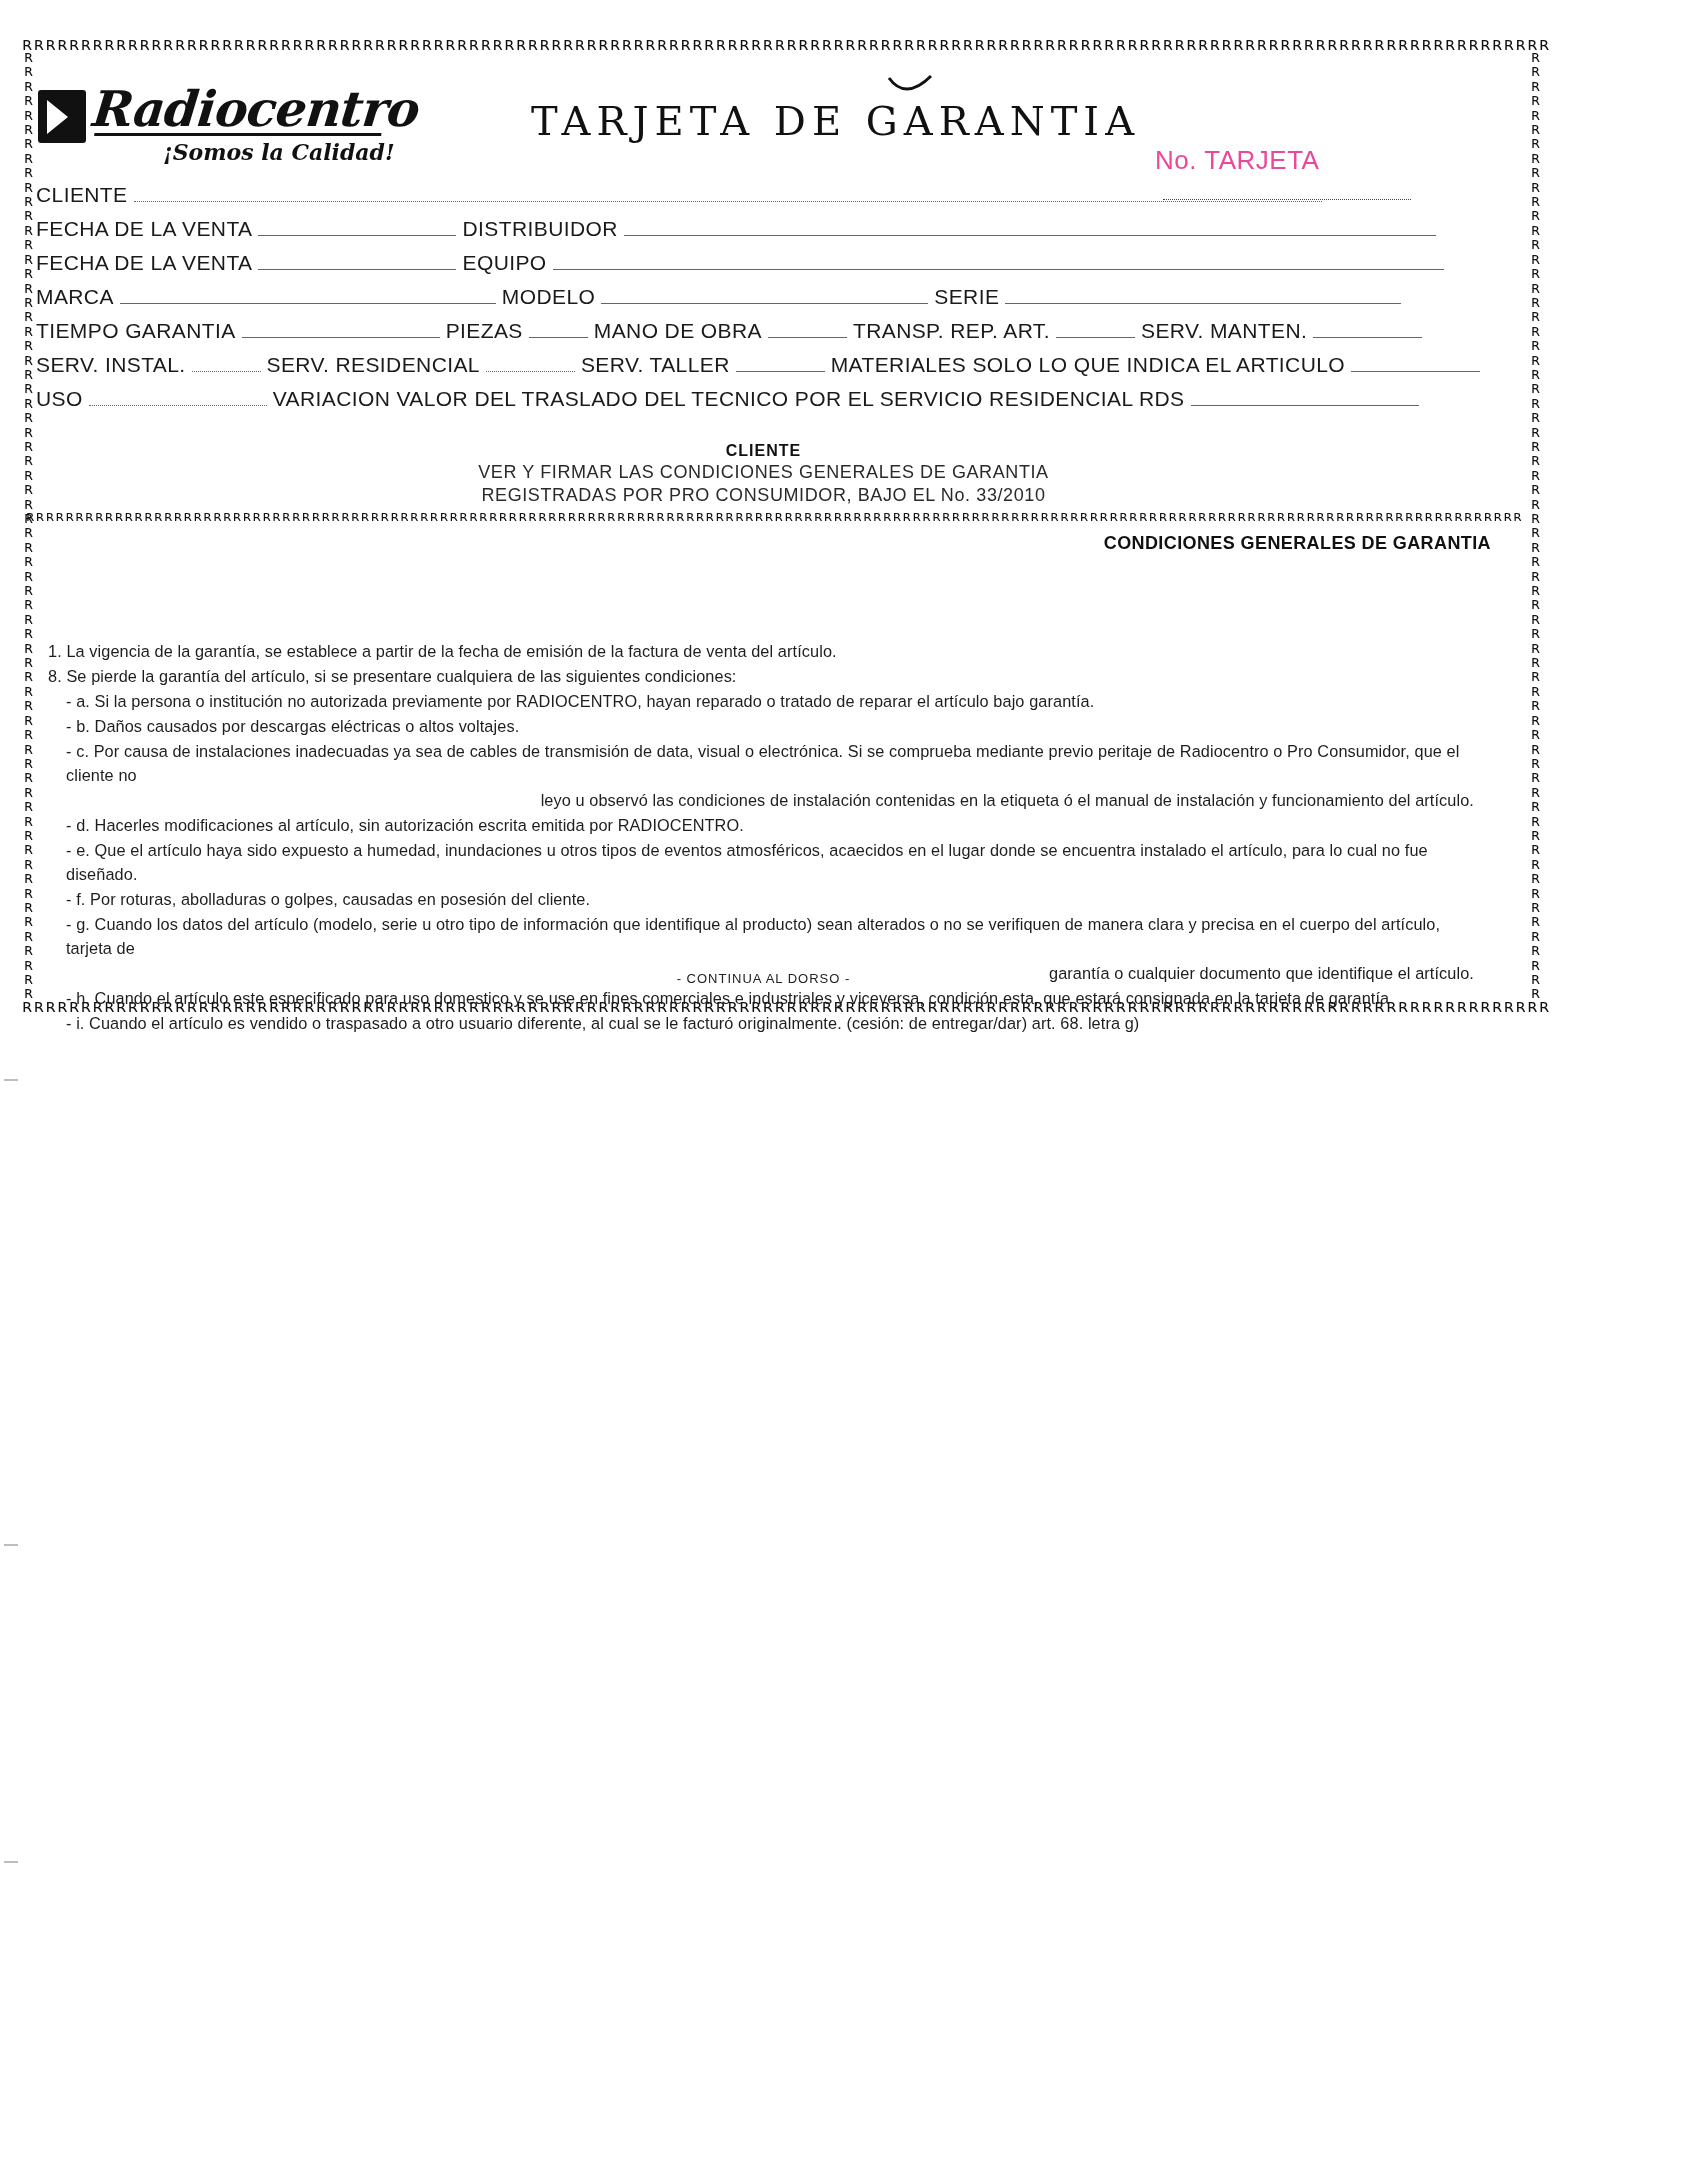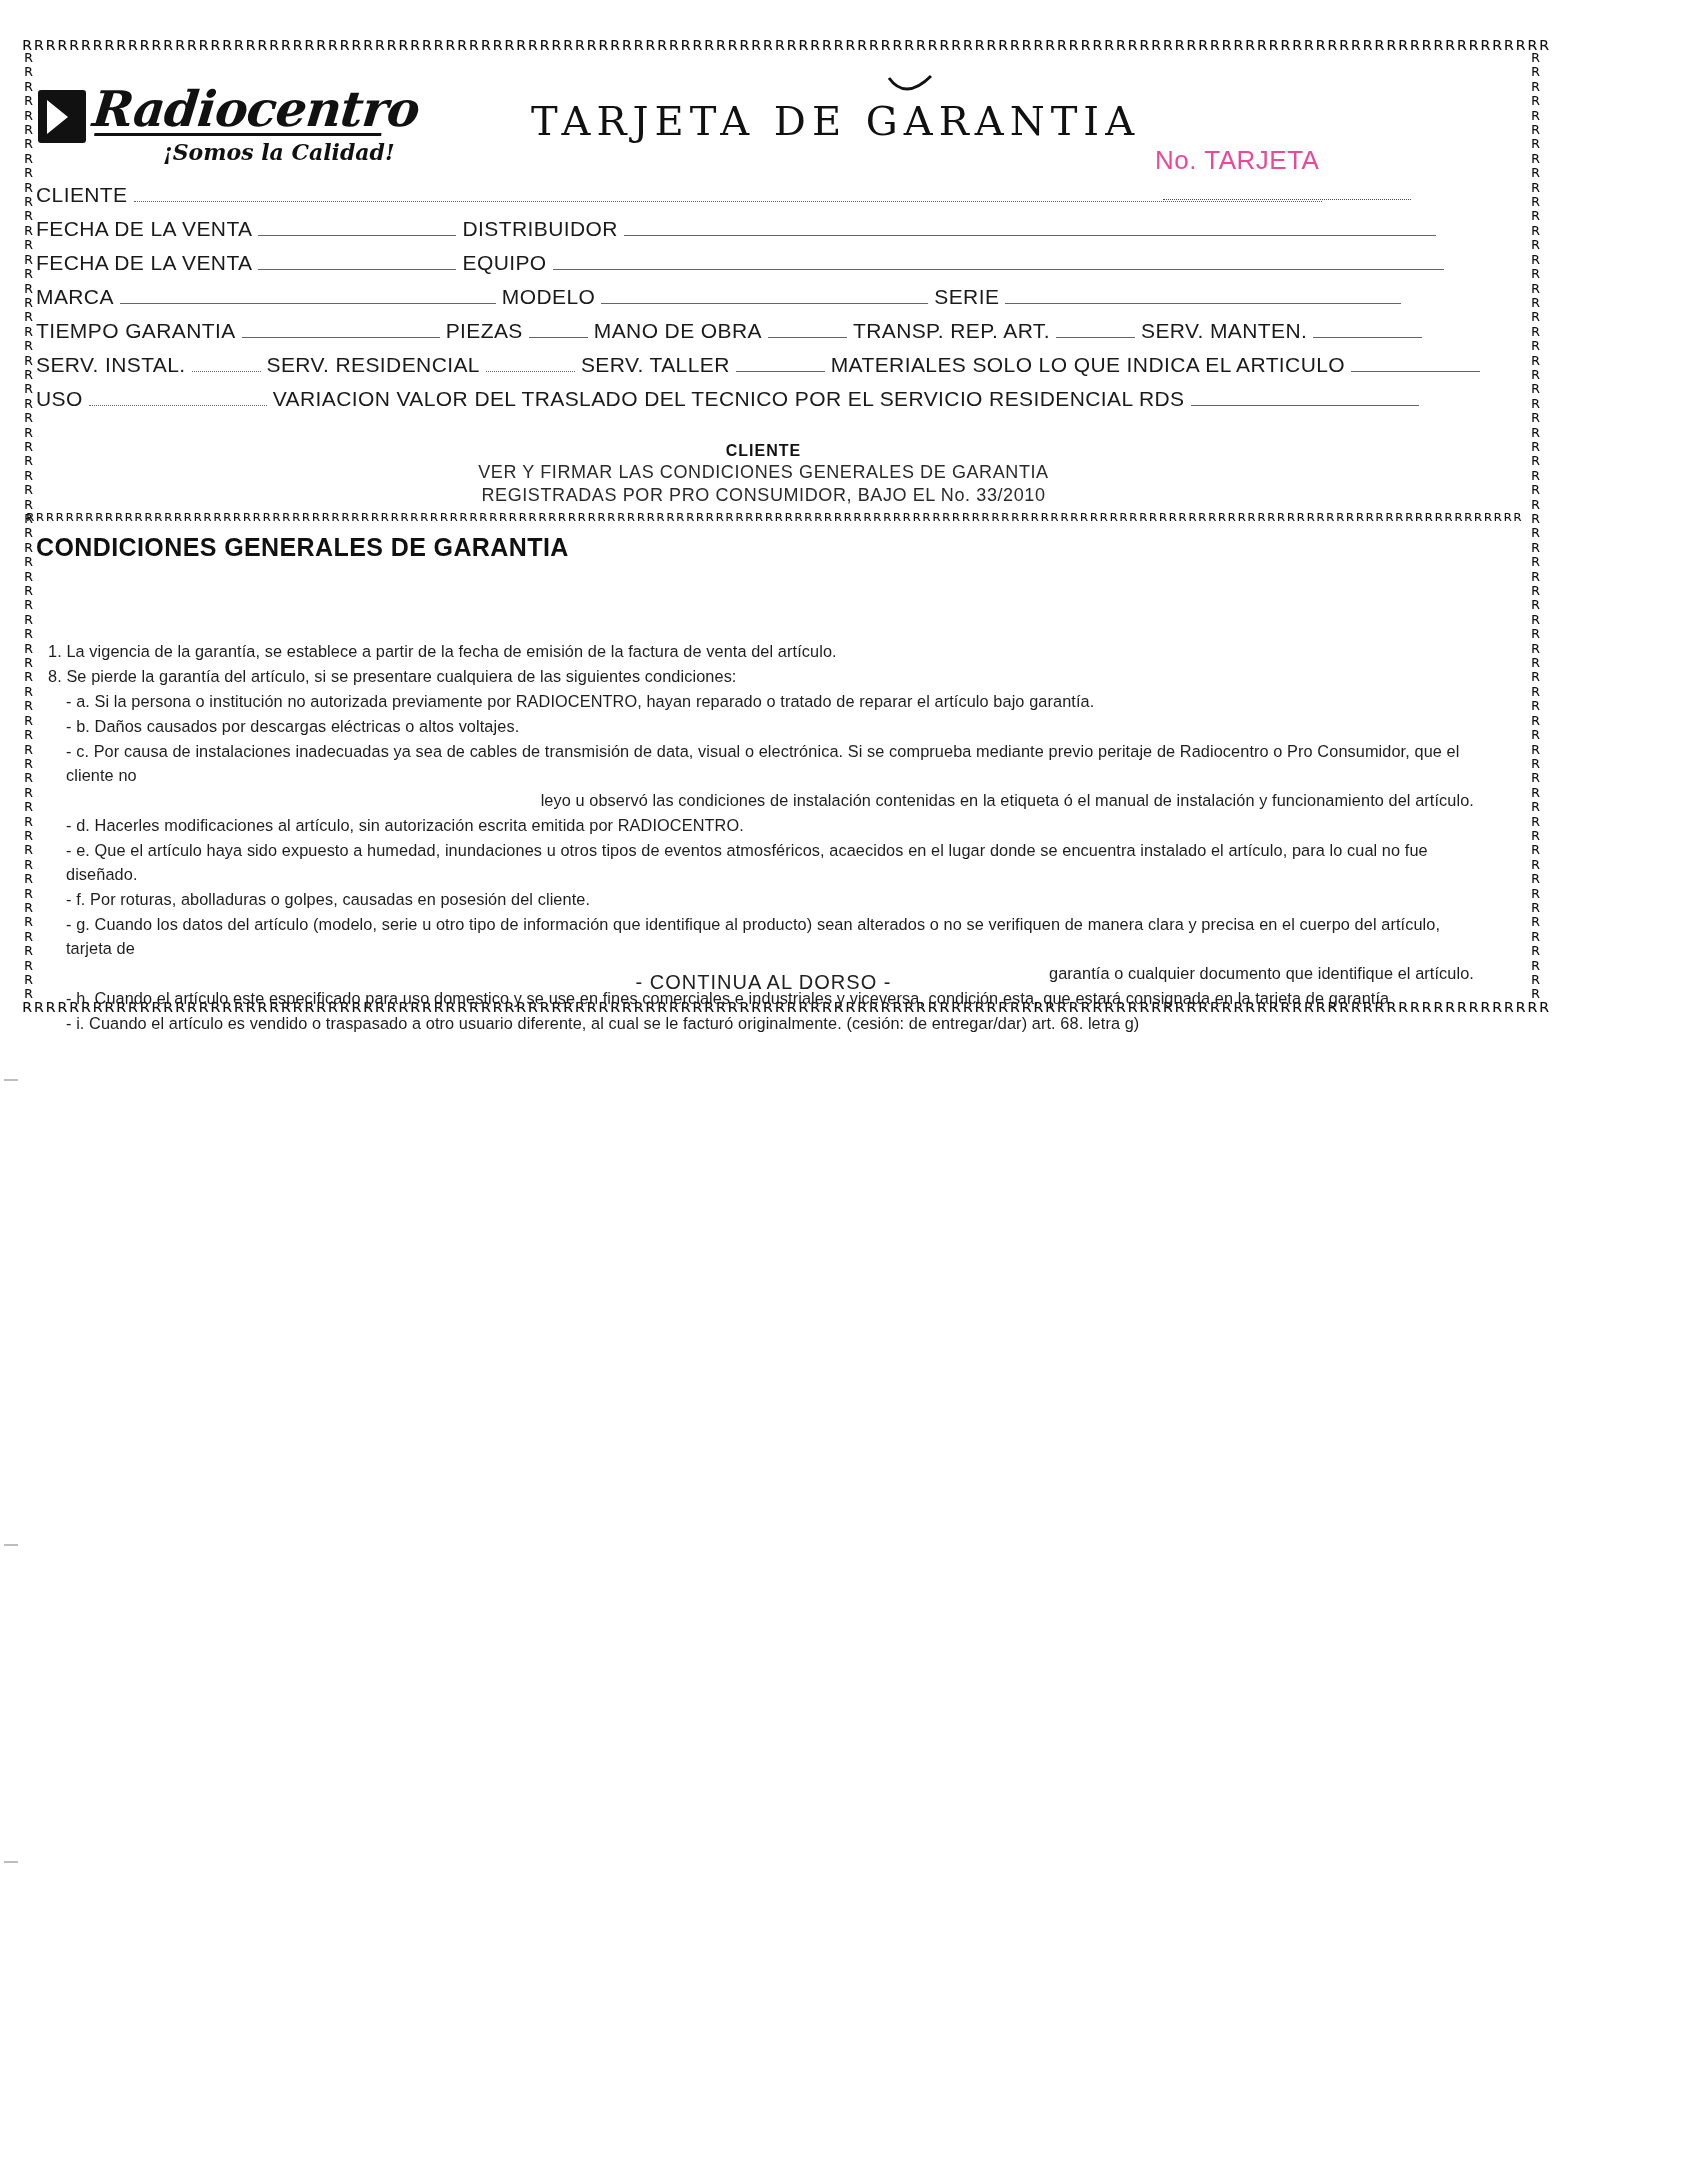--- a/index.html
+++ b/index.html
@@ -224,22 +224,22 @@
     overflow: hidden;
     white-space: nowrap;
   }
 
   
   .cond-title {
     position: absolute;
     left: 0;
     top: 477px;
     width: 1455px;
-    text-align: left;
-    font-size: 25px;
+    text-align: right;
+    font-size: 18px;
     font-weight: bold;
     letter-spacing: 0.4px;
     color: #111;
   }
   .cond-list {
     position: absolute;
     left: 12px;
     top: 535px;
     width: 1426px;
     font-size: 16.3px;
@@ -250,21 +250,21 @@
   }
   .cond-item { margin-bottom: 1px; }
   .cond-item.ind { padding-left: 18px; }
   .cond-item.ind2 { padding-left: 40px; text-align: right; }
   .continua {
     position: absolute;
     left: 0;
     top: 915px;
     width: 1455px;
     text-align: center;
-    font-size: 20px;
+    font-size: 13px;
     letter-spacing: 1px;
     color: #222;
   }
 
   
   .scan-mark {
     position: absolute;
     width: 14px;
     height: 2px;
     background: #bdbdbd;

